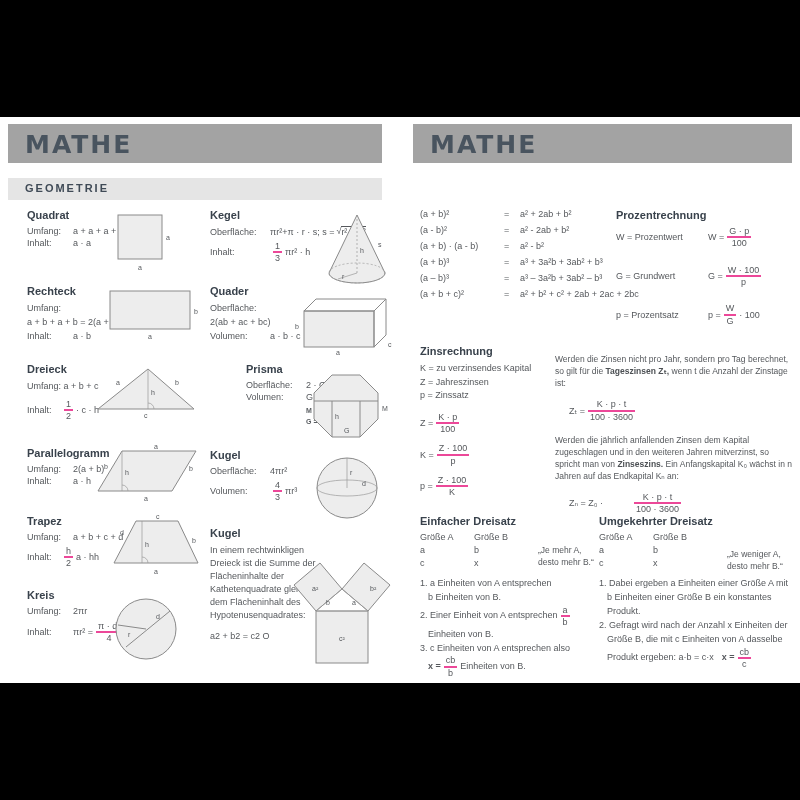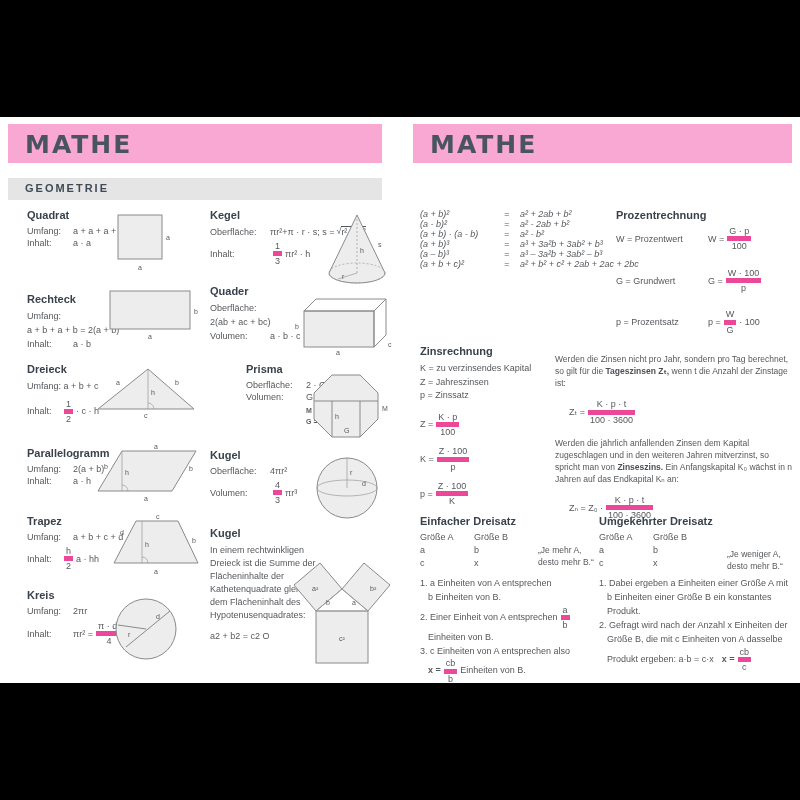--- a/index.html
+++ b/index.html
@@ -1,44 +1,44 @@
 <!DOCTYPE html>
 <html><head>
 <meta charset="utf-8">
 <style>
   html,body{margin:0;padding:0;}
   body{width:800px;height:800px;position:relative;background:#000;font-family:"Liberation Sans","DejaVu Sans",sans-serif;overflow:hidden;}
   .sheet{position:absolute;left:0;top:117px;width:800px;height:566px;background:#fff;}
   .page{position:absolute;top:0;height:566px;background:#fff;}
   .page.left{left:8px;width:374px;}
   .page.right{left:413px;width:379px;}
-  .band-yellow{position:absolute;left:0;right:0;top:7px;height:39px;background:#f9a8d4;}
+  .band-yellow{position:absolute;left:0;right:0;top:7px;height:39px;background:#a3a3a3;}
   .logo{position:absolute;left:17px;top:6px;font-size:25px;font-weight:900;letter-spacing:2px;color:#49545f;font-family:"DejaVu Sans",sans-serif;}
   .band-gray{position:absolute;left:0;right:0;top:61px;height:22px;background:#e5e5e5;}
   .band-gray span{position:absolute;left:17px;top:4px;font-size:11px;font-weight:800;letter-spacing:2px;color:#3f4a56;}
   .sec{position:absolute;}
   .sec h3{margin:0 0 5px;font-size:11px;font-weight:700;color:#39424c;}
   .kv{display:flex;align-items:center;margin:2px 0;font-size:9px;color:#55585c;white-space:nowrap;}
   .kv .lbl{width:46px;flex:none;}
   .kv .lblw{width:60px;flex:none;}
   .line{font-size:9px;color:#55585c;line-height:1.5;white-space:nowrap;}
   .fr{display:inline-flex;flex-direction:column;text-align:center;margin:0 3px;line-height:1.15;}
-  .fr .n{border-bottom:5px solid #ec4899;padding:0 2px;display:block;}
+  .fr .n{border-bottom:2px solid #ec4899;padding:0 2px;display:block;}
   .fr .d{padding:0 2px;display:block;}
   .sqrt{display:inline-flex;align-items:flex-start;margin-left:2px;}
   .sqrt .rad{margin-right:0;}
   .sqrt .rootbar{border-top:1px solid #55585c;}
   .note{font-size:7px;color:#5a5e62;font-weight:700;margin-left:60px;line-height:1.5;}
   .fig{position:absolute;}
   svg{display:block;}
   svg .sh{fill:#ededed;stroke:#8a8a8a;stroke-width:1;}
   svg .ln{fill:none;stroke:#8a8a8a;stroke-width:1;}
   svg .thin{fill:none;stroke:#9a9a9a;stroke-width:0.7;}
   svg text{font-size:7px;fill:#55585c;font-family:"Liberation Sans",sans-serif;}
-  .bgrid{display:grid;grid-template-columns:84px 16px auto;font-size:9px;color:#55585c;white-space:nowrap;font-style:italic;}
+  .bgrid{display:grid;grid-template-columns:84px 16px auto;row-gap:6px;font-size:9px;color:#55585c;white-space:nowrap;}
   .prow{display:flex;align-items:center;margin-bottom:16px;font-size:9px;color:#55585c;white-space:nowrap;}
   .prow .pl{width:92px;flex:none;}
   .zdef{font-size:9px;color:#55585c;line-height:1.5;}
   .zf{display:flex;align-items:center;font-size:9px;color:#55585c;margin:9px 0;white-space:nowrap;}
   .ztext{font-size:8.5px;color:#55585c;line-height:1.42;}
   .ztext b{font-weight:700;color:#4c5054;}
   .dgrid{display:grid;grid-template-columns:54px 66px;font-size:9px;color:#55585c;row-gap:3px;}
   .quote{position:absolute;font-size:8.5px;color:#55585c;line-height:1.4;}
   .steps{margin-top:9px;font-size:9px;color:#55585c;line-height:1.55;}
   .steps .cont{padding-left:8px;}
@@ -72,21 +72,21 @@
         </div>
     </div>
     <div class="fig" style="left:108px;top:96px;">
       <svg width="60" height="58" viewBox="0 0 60 58">
         <rect class="sh" x="2" y="2" width="44" height="44"></rect>
         <text x="50" y="27">a</text>
         <text x="22" y="57">a</text>
       </svg>
     </div>
 
-    <div class="sec" style="left:19px;top:176px;">
+    <div class="sec" style="left:19px;top:168px;">
       <h3>Rechteck</h3>
       <div class="line">Umfang:</div>
       <div class="line">a + b + a + b = 2(a + b)</div>
       <div class="kv">
           <span class="lbl">Inhalt:</span>
           <span>a · b</span>
         </div>
     </div>
     <div class="fig" style="left:100px;top:172px;">
       <svg width="96" height="50" viewBox="0 0 96 50">
@@ -408,21 +408,21 @@
     <div class="sec" style="left:142px;top:236px;width:240px;">
       <div class="ztext"><span>Werden die Zinsen nicht pro Jahr, sondern pro Tag berechnet, so gilt für die </span><b>Tageszinsen Zₜ,</b><span> wenn t die Anzahl der Zinstage ist:</span></div>
       <div class="zf" style="margin:10px 0 12px 14px;">
           <span>Zₜ =</span>
           <span class="fr">
             <span class="n">K · p · t</span>
             <span class="d">100 · 3600</span>
           </span>
         </div>
       <div class="ztext"><span>Werden die jährlich anfallenden Zinsen dem Kapital zugeschlagen und in den weiteren Jahren mitverzinst, so spricht man von </span><b>Zinseszins.</b><span> Ein Anfangskapital K₀ wächst in n Jahren auf das Endkapital Kₙ an:</span></div>
-      <div class="zf" style="margin:10px 0 0 14px;">
+      <div class="zf" style="margin:10px 0 0 14px;gap:28px;">
           <span>Zₙ = Z₀ ·</span>
           <span class="fr">
             <span class="n">K · p · t</span>
             <span class="d">100 · 3600</span>
           </span>
         </div>
     </div>
 
     <div class="sec" style="left:7px;top:398px;width:175px;">
       <h3>Einfacher Dreisatz</h3>

